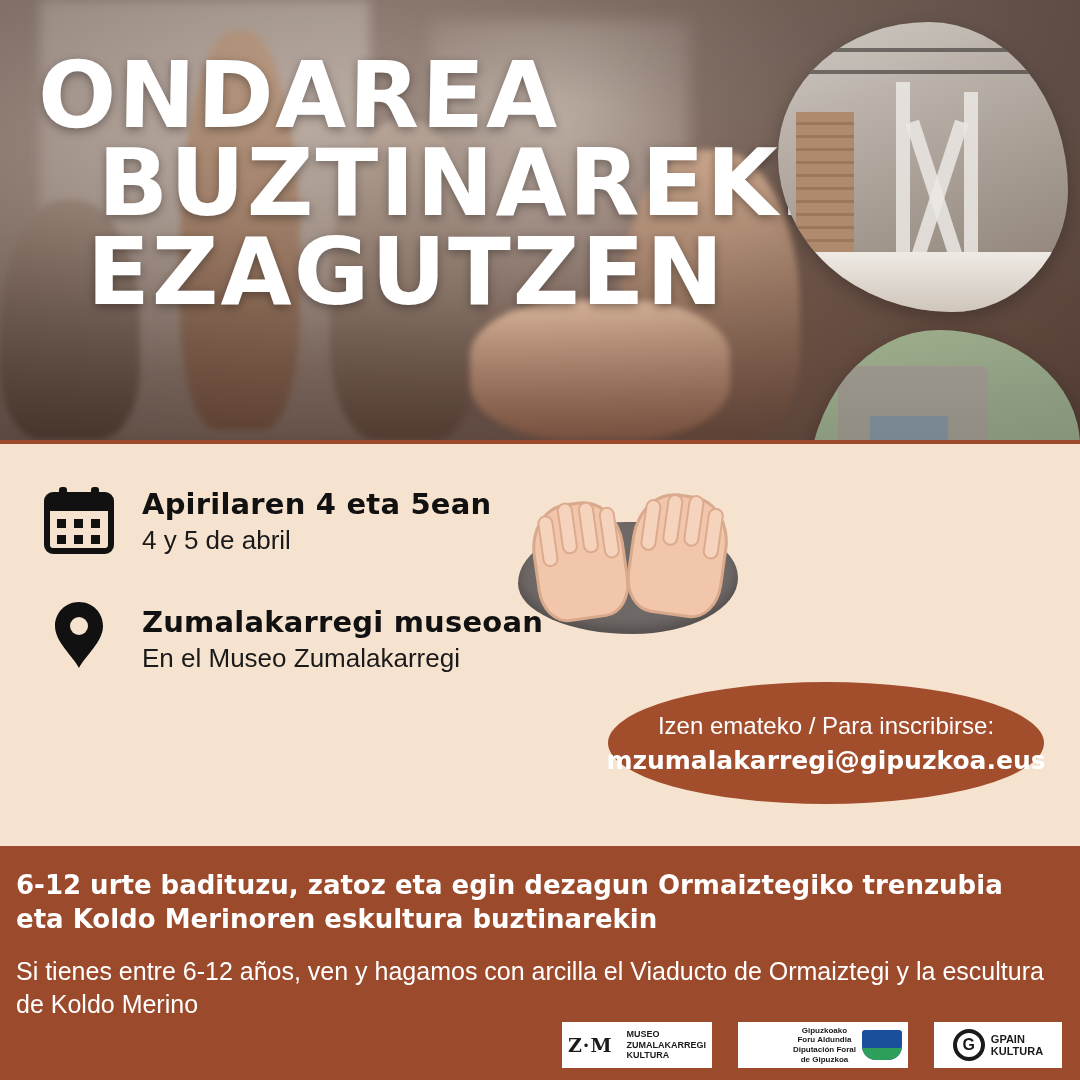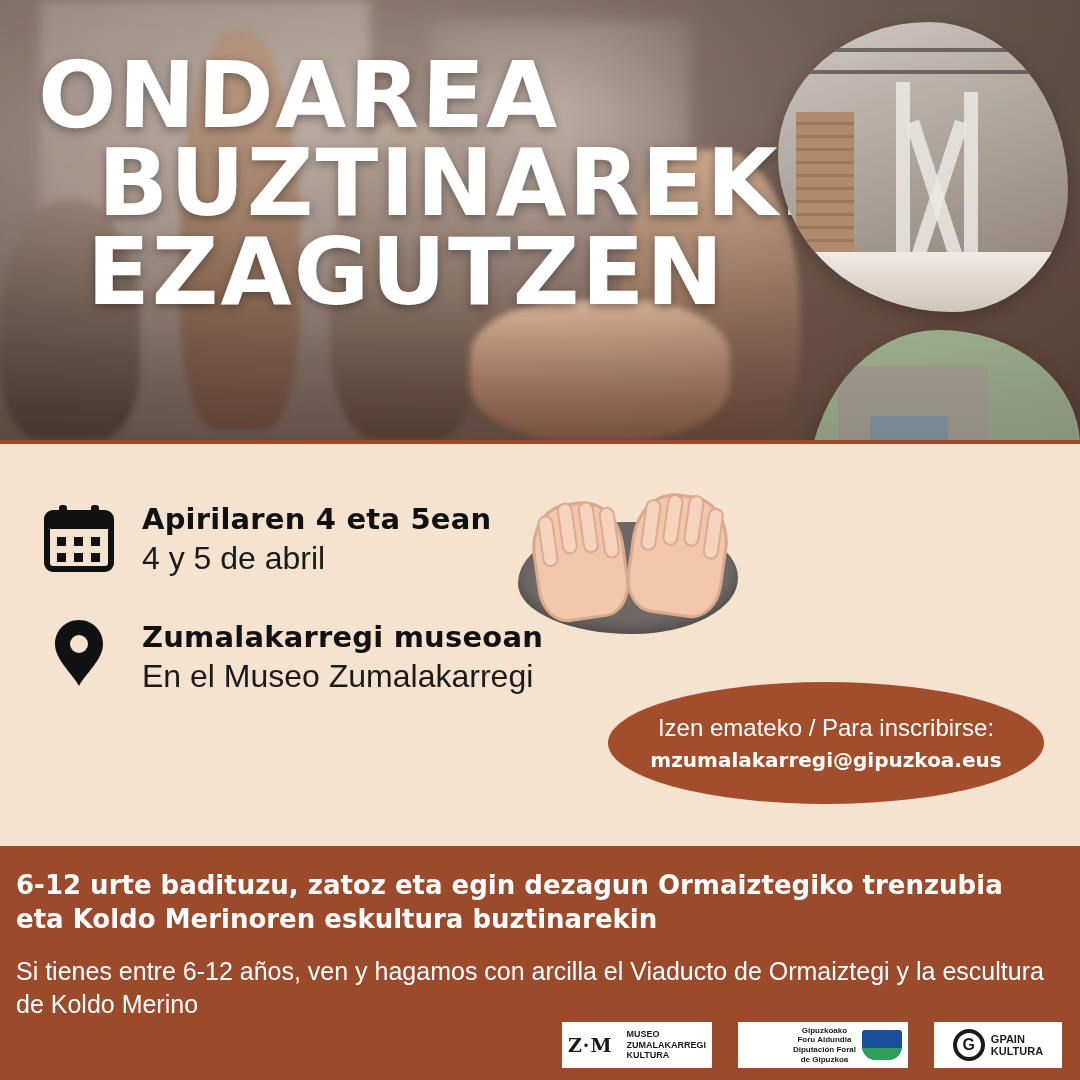--- a/index.html
+++ b/index.html
@@ -112,25 +112,25 @@
     background: linear-gradient(180deg,#7a8a95,#6e7b84);
   }
 
   
   .info {
     position: relative;
     width: 1080px; height: 402px;
     background: #f6e3cf;
     border-top: 4px solid #9c4a2c;
   }
-  .info-rows { position:absolute; left: 40px; top: 36px; }
+  .info-rows { position:absolute; left: 40px; top: 18px; }
   .info-row { display:flex; align-items:center; gap: 24px; height: 118px; }
   .icon-box { width: 78px; min-width:78px; display:flex; align-items:center; justify-content:center; }
   .line1 { font-size: 29px; font-weight: 800; color: #111; font-family:"DejaVu Sans", sans-serif; letter-spacing:.2px; }
-  .line2 { font-size: 32px; font-weight: 400; color: #1a1a1a; margin-top: 4px; }
+  .line2 { font-size: 26px; font-weight: 400; color: #1a1a1a; margin-top: 4px; }
 
   
   .clay {
     position:absolute; left: 510px; top: 56px; width: 240px; height: 150px;
   }
   .clay .lump {
     position:absolute; left: 8px; top: 22px; width: 220px; height: 112px;
     background: #6e6866; border-radius: 50% 46% 48% 52% / 55% 50% 50% 45%;
     box-shadow: inset 0 -6px 12px rgba(0,0,0,.25);
   }
@@ -146,21 +146,21 @@
   }
 
   
   .contact {
     position:absolute; left: 608px; top: 238px; width: 436px; height: 122px;
     background: #a24e2d; border-radius: 50%/50%;
     display:flex; flex-direction:column; align-items:center; justify-content:center;
     color:#fff; text-align:center;
   }
   .contact .c1 { font-size: 24px; }
-  .contact .c2 { font-size: 20px; font-weight: 800; margin-top: 6px; font-family:"DejaVu Sans", sans-serif; }
+  .contact .c2 { font-size: 25px; font-weight: 800; margin-top: 6px; font-family:"DejaVu Sans", sans-serif; }
 
   
   .footer {
     position:relative;
     width:1080px; height: 238px;
     background: #9c4a2c;
     border-top: 4px solid #f6e3cf;
     color:#fff;
     padding: 22px 26px 0 16px;
   }

